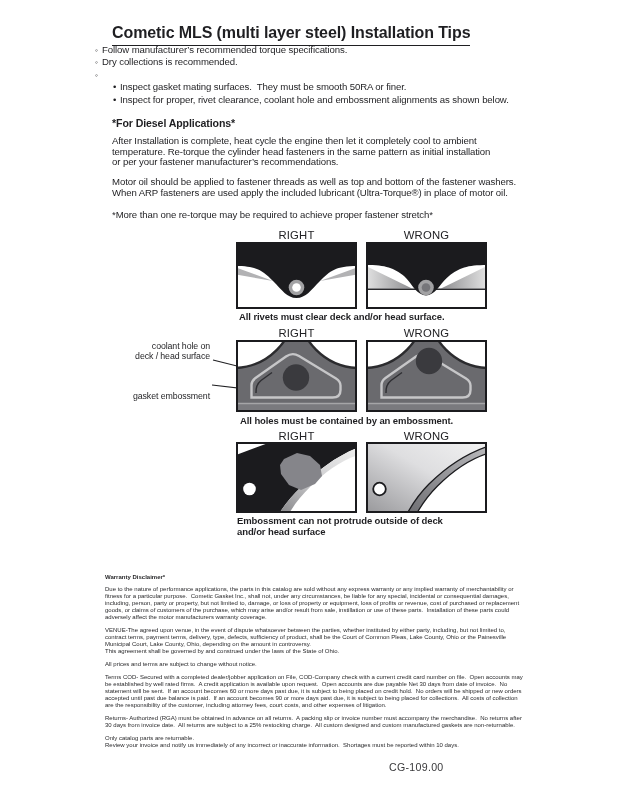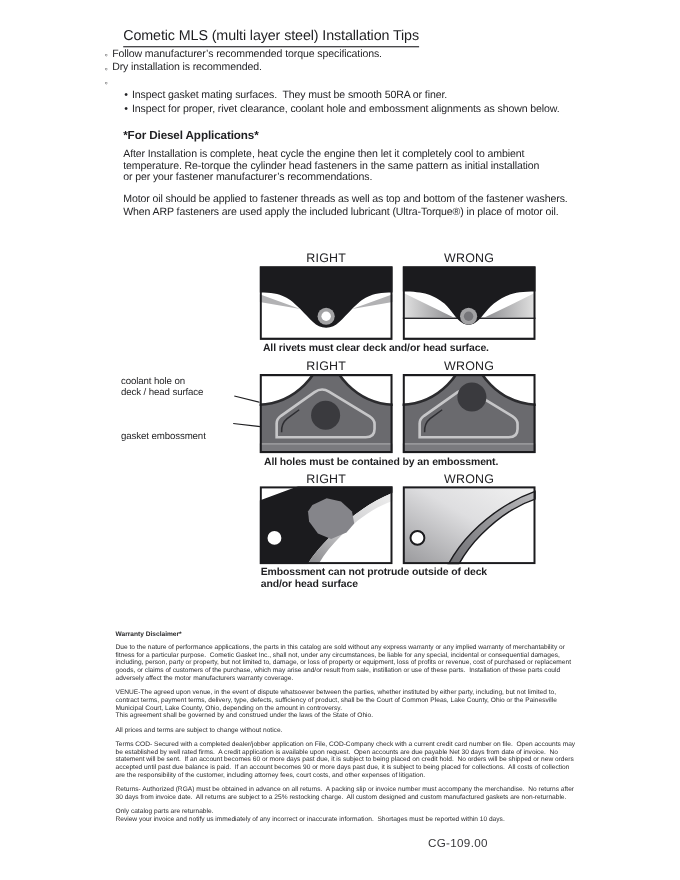--- a/index.html
+++ b/index.html
@@ -4,41 +4,41 @@
 <style>
   html,body{margin:0;padding:0;background:#ffffff;}
   .page{
     position:relative;width:618px;height:800px;background:#ffffff;
     font-family:"Liberation Sans","DejaVu Sans",sans-serif;color:#1f1f22;
     overflow:hidden;
   }
   .abs{position:absolute;}
   
   .title{
-    left:112px;top:24px;font-size:13px;font-weight:normal;letter-spacing:-0.1px;
+    left:112px;top:24px;font-size:16px;font-weight:bold;letter-spacing:-0.1px;
     border-bottom:1.6px solid #1f1f22;padding-bottom:3px;white-space:pre;
   }
   
   .bullets{left:95px;top:44px;font-size:9.6px;line-height:12.4px;letter-spacing:-0.1px;}
   .bline{display:flex;white-space:pre;}
   .bmark{width:7px;flex:0 0 7px;font-size:8.5px;}
   .sub{margin-left:18px;}
   .sub .bmark{font-size:9.6px;}
   
   .diesel{left:112px;top:118px;font-size:9.6px;line-height:10.8px;letter-spacing:-0.1px;width:420px;}
   .diesel h2{font-size:10.6px;margin:0 0 7px 0;letter-spacing:-0.1px;}
   .diesel p{margin:0 0 9px 0;white-space:pre;}
   .diesel .note{margin-top:11px;}
   
   .dg-header{width:121px;text-align:center;font-size:11.3px;letter-spacing:0.2px;color:#222225;}
   .dg-caption{font-size:9.5px;font-weight:bold;letter-spacing:-0.1px;white-space:pre;line-height:11px;}
   .panel{width:121px;}
   .panel svg{display:block;}
   
-  .callout{width:100px;text-align:left;font-size:8.8px;line-height:9.8px;letter-spacing:-0.1px;}
+  .callout{width:100px;text-align:right;font-size:8.8px;line-height:9.8px;letter-spacing:-0.1px;}
   .callout span{display:block;}
   
   .warranty{left:105px;top:574px;width:445px;font-size:6px;line-height:7px;color:#2a2a2c;}
   .warranty h3{font-size:6px;margin:0 0 5px 0;}
   .warranty p{margin:0 0 6px 0;white-space:pre;}
   .warranty p.tight{margin-bottom:0;}
   
   .docnum{left:389px;top:761px;font-size:10.6px;letter-spacing:0.3px;color:#39393b;}
 </style>
 </head>
@@ -48,21 +48,21 @@
 
   <div class="abs title">Cometic MLS (multi layer steel) Installation Tips</div>
 
   <div class="abs bullets">
     <div class="bline">
       <span class="bmark">◦</span>
       <span>Follow manufacturer’s recommended torque specifications.</span>
     </div>
     <div class="bline">
       <span class="bmark">◦</span>
-      <span>Dry installation is recommended.</span>
+      <span>Dry collections is recommended.</span>
     </div>
     <div class="bline">
       <span class="bmark">◦</span>
     </div>
     <div class="bline sub">
       <span class="bmark">•</span>
       <span>Inspect gasket mating surfaces.  They must be smooth 50RA or finer.</span>
     </div>
     <div class="bline sub">
       <span class="bmark">•</span>
@@ -70,20 +70,21 @@
     </div>
   </div>
 
   <div class="abs diesel">
     <h2>*For Diesel Applications*</h2>
     <p>After Installation is complete, heat cycle the engine then let it completely cool to ambient
 temperature. Re-torque the cylinder head fasteners in the same pattern as initial installation
 or per your fastener manufacturer’s recommendations.</p>
     <p>Motor oil should be applied to fastener threads as well as top and bottom of the fastener washers.
 When ARP fasteners are used apply the included lubricant (Ultra-Torque®) in place of motor oil.</p>
+    <p class="note">*More than one re-torque may be required to achieve proper fastener stretch*</p>
   </div>
 
   <div class="abs dg-header" style="left:236px;top:229px;">RIGHT</div>
   <div class="abs dg-header" style="left:366px;top:229px;">WRONG</div>
 
   <div class="abs panel" style="left:236px;top:242px;">
     <svg width="121" height="67" viewBox="0 0 121 67">
       <rect width="121" height="67" fill="#ffffff"></rect>
       <path d="M0,0 H121 V24 C100,24 94,29 84,39 C75,48 70,56 60.5,56 C51,56 46,48 37,39 C27,29 21,24 0,24 Z" fill="#1b1b1e"></path>
       <polygon points="0,25.5 37,39 0,32.5" fill="#b2b2b4"></polygon>

